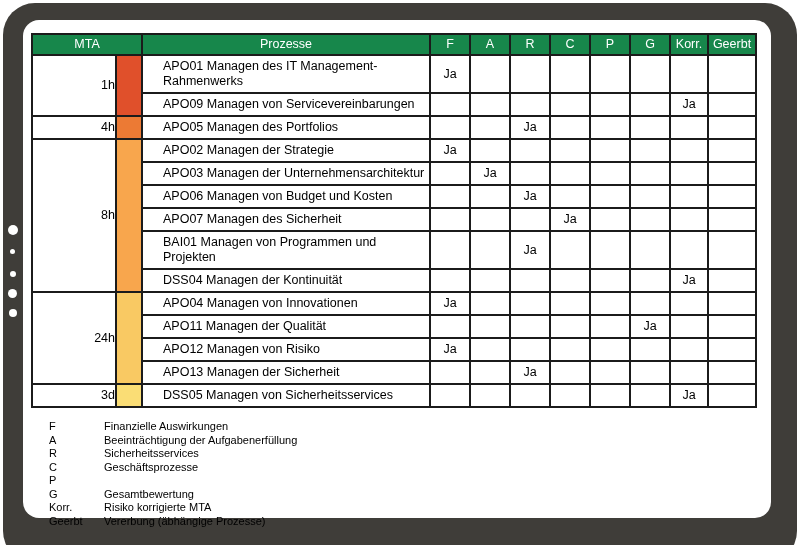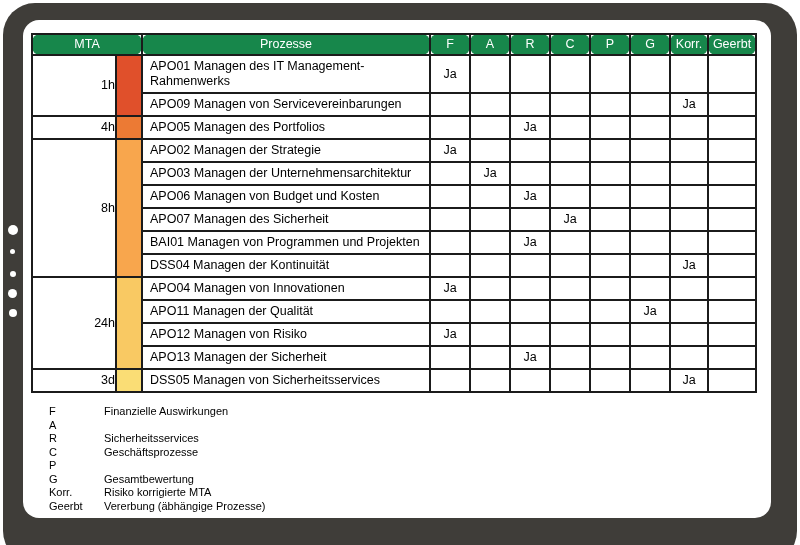--- a/index.html
+++ b/index.html
@@ -36,25 +36,24 @@
     font-size:12.5px;
     line-height:15px;
     vertical-align:middle;
   }
   .process-table th{
     background:var(--green);
     color:#ffffff;
     font-weight:normal;
     padding:2px 1px;
     text-align:center;
-    border-radius:8px;
   }
   td.mta{text-align:right;padding:2px 0;}
   td.swatch{padding:0;}
-  td.process{text-align:left;padding:3px 4px 3px 7px;}
+  td.process{text-align:left;padding:3px 4px 3px 20px;}
   td.rating{text-align:center;padding:3px 0;}
 
   .figure-caption{
     margin:16px 0 0 113px;
     font-size:11px;
     font-weight:bold;
   }
   .legend{
     margin:12px 0 0 18px;
     font-size:11px;
@@ -272,20 +271,21 @@
   </table>
 
 
   <div class="legend">
       <div class="legend-row">
         <span class="abbr">F</span>
         <span class="lbl">Finanzielle Auswirkungen</span>
       </div>
       <div class="legend-row">
         <span class="abbr">A</span>
+        <span class="lbl">Beeinträchtigung der Aufgabenerfüllung</span>
       </div>
       <div class="legend-row">
         <span class="abbr">R</span>
         <span class="lbl">Sicherheitsservices</span>
       </div>
       <div class="legend-row">
         <span class="abbr">C</span>
         <span class="lbl">Geschäftsprozesse</span>
       </div>
       <div class="legend-row">

